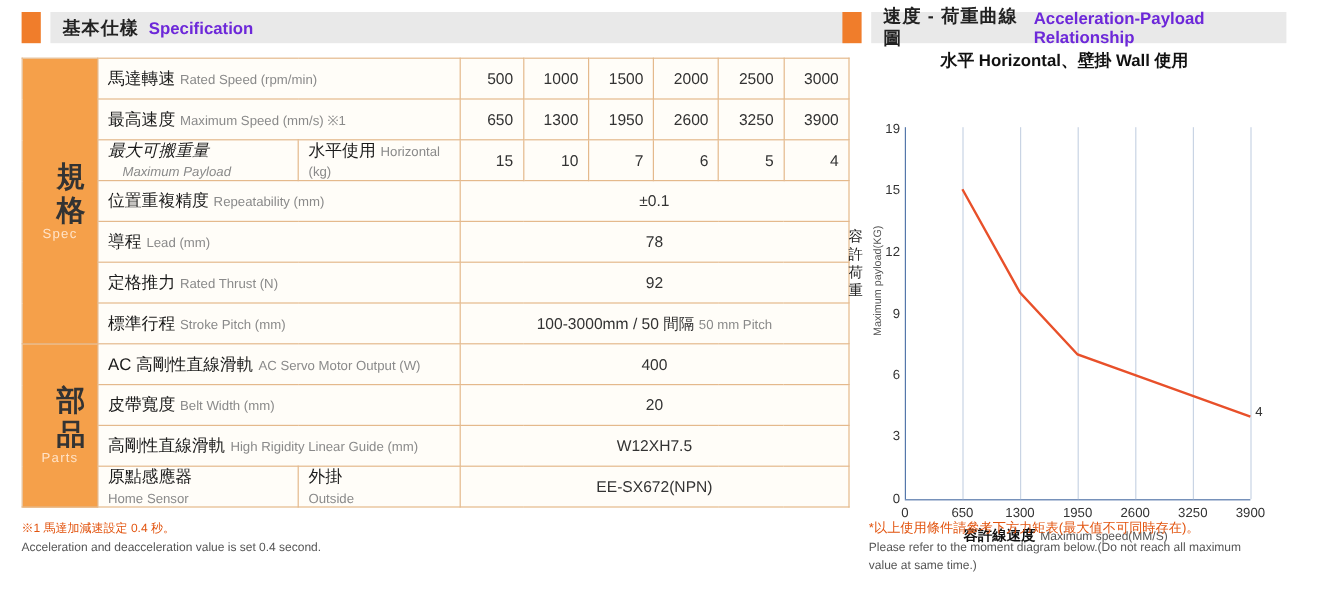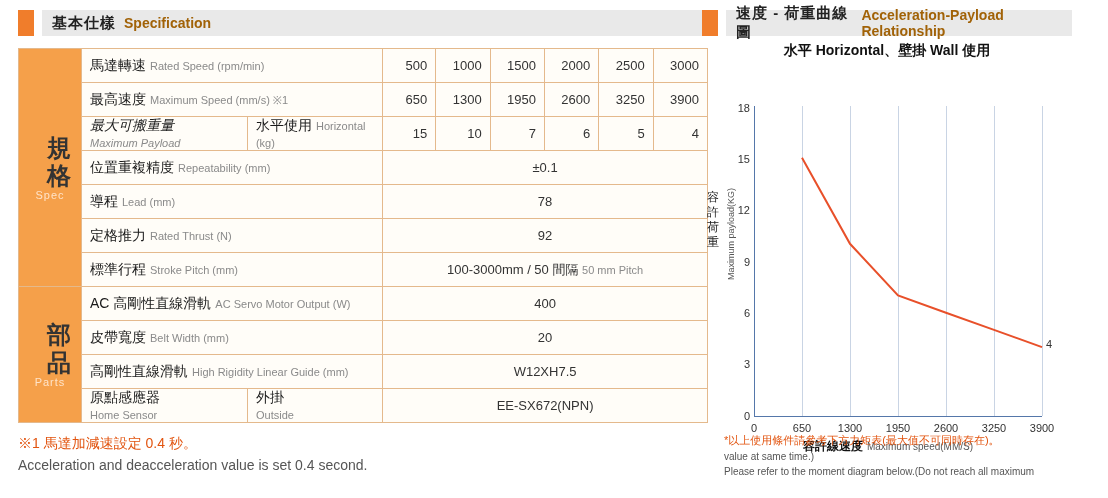--- a/index.html
+++ b/index.html
@@ -20,21 +20,21 @@
     width:16px; height:26px; background:#f07d2b; margin-right:8px;
   }
   .sec-header .titlebox {
     flex:1; background:#e9e9e9; height:26px;
     display:flex; align-items:center; padding-left:10px;
   }
   .sec-header .t-cn {
     font-size:15px; font-weight:bold; color:#222; letter-spacing:1px;
   }
   .sec-header .t-en {
-    font-size:14px; font-weight:bold; color:#a16207; margin-left:8px;
+    font-size:14px; font-weight:bold; color:#6d28d9; margin-left:8px;
   }
 
   
   .left { position:absolute; left:18px; top:10px; width:690px; }
   .spec-table { margin-top:12px; width:690px; border-collapse:collapse; }
   .spec-table td {
     border:1px solid #e4b98c;
     padding:0 8px;
     height:34px;
     font-size:13px;
@@ -48,21 +48,21 @@
   .sidecell {
     width:58px; text-align:center; vertical-align:middle;
     background:#f5a04a !important;
     color:#ffffff; border:1px solid #e4b98c;
   }
   .sidecell .big { display:block; font-size:24px; font-weight:bold; line-height:1.15; letter-spacing:2px;margin-left:20px;}
   .sidecell .small { display:block; font-size:11px; color:#ffe3c8; letter-spacing:1px; }
   .sub-label { width:148px; }
   .stroke-note { font-size:11px; color:#8a8a8a; }
   .note {
-    margin-top:10px; font-size:14px; line-height:1.55;
+    margin-top:10px; font-size:10px; line-height:1.55;
   }
   .note .l1 { color:#e2540f; }
   .note .l2 { color:#555; }
 
   
   .right { position:absolute; left:702px; top:10px; width:370px; }
   .chart-wrap { position:relative; margin-top:10px; width:372px; height:400px; }
   .chart-title {
     text-align:center; font-size:14px; font-weight:bold; color:#111; margin-top:6px;
   }
@@ -136,21 +136,21 @@
           <td class="num-cell">1300</td>
           <td class="num-cell">1950</td>
           <td class="num-cell">2600</td>
           <td class="num-cell">3250</td>
           <td class="num-cell">3900</td>
         </tr>
 
         <tr>
           <td style="width:186px;font-style:italic;">
             <span class="label-cn">最大可搬重量</span><br>
-            <span class="label-en" style="margin-left:0;">Maximum Payload</span>
+            <span class="label-en" style="margin-left:12px;">Maximum Payload</span>
           </td>
           <td class="sub-label">
             <span class="label-cn">水平使用</span><span class="label-en">Horizontal (kg)</span>
           </td>
           <td class="num-cell">15</td>
           <td class="num-cell">10</td>
           <td class="num-cell">7</td>
           <td class="num-cell">6</td>
           <td class="num-cell">5</td>
           <td class="num-cell">4</td>
@@ -259,21 +259,21 @@
         <div class="grid-v" style="left:192px;"></div>
         <div class="grid-v" style="left:240px;"></div>
         <div class="grid-v" style="left:288px;"></div>
 
         <div class="tick-y" style="top:304px;">0</div>
         <div class="tick-y" style="top:252px;">3</div>
         <div class="tick-y" style="top:201px;">6</div>
         <div class="tick-y" style="top:150px;">9</div>
         <div class="tick-y" style="top:98px;">12</div>
         <div class="tick-y" style="top:47px;">15</div>
-        <div class="tick-y" style="top:-4px;">18</div>
+        <div class="tick-y" style="top:-4px;">19</div>
 
         <div class="tick-x" style="left:0px;">0</div>
         <div class="tick-x" style="left:48px;">650</div>
         <div class="tick-x" style="left:96px;">1300</div>
         <div class="tick-x" style="left:144px;">1950</div>
         <div class="tick-x" style="left:192px;">2600</div>
         <div class="tick-x" style="left:240px;">3250</div>
         <div class="tick-x" style="left:288px;">3900</div>
 
         <svg width="290" height="312" style="position:absolute;left:0;top:0;">
@@ -284,17 +284,17 @@
       </div>
 
       <div class="xlabel">
         <span>容許線速度</span><span class="en">Maximum speed(MM/S)</span>
       </div>
     </div>
   </div>
 
   <div class="footnote">
     <div class="fn1">*以上使用條件請參考下方力矩表(最大值不可同時存在)。</div>
+    <div class="fn2">Please refer to the moment diagram below.(Do not reach all maximum</div>
     <div class="fn2">value at same time.)</div>
-    <div class="fn2">Please refer to the moment diagram below.(Do not reach all maximum</div>
   </div>
 
 </div>
 
 </body></html>

